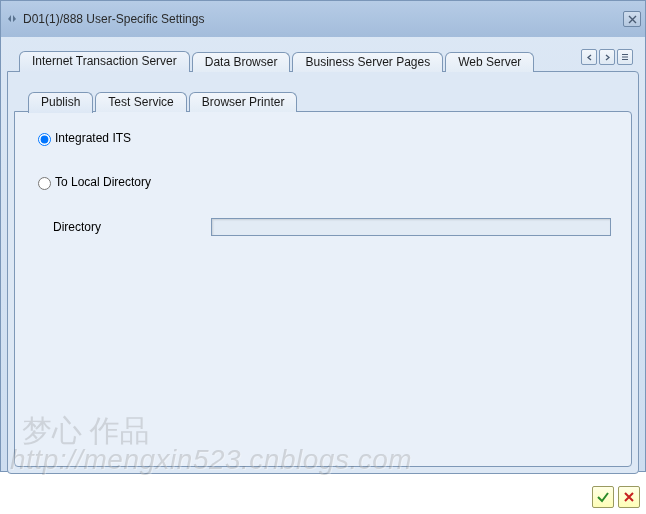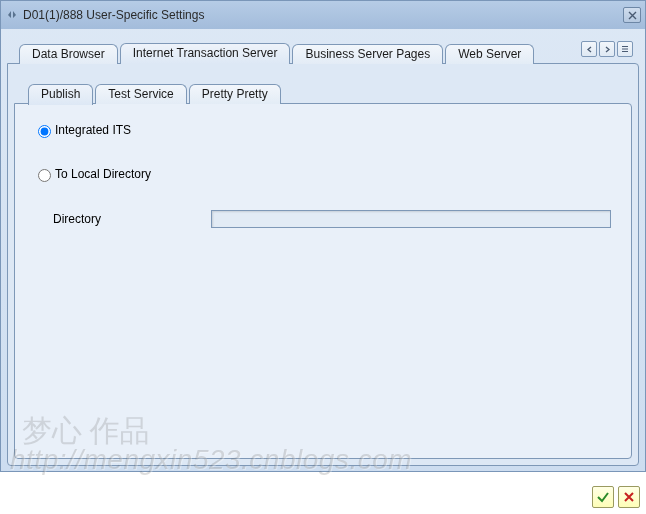--- a/index.html
+++ b/index.html
@@ -13,21 +13,21 @@
     overflow: hidden;
     position: relative;
   }
   .window {
     border: 1px solid #7a96b8;
     background: linear-gradient(#dde8f5, #cdddf0);
     height: 470px;
   }
   .titlebar {
     background: linear-gradient(#b6cce6, #a3bcdb);
-    height: 28px;
+    height: 36px;
     display: flex;
     align-items: center;
     padding: 0 4px;
     font-size: 12px;
     color: #2a2a2a;
   }
   .title-icon {
     width: 14px;
     height: 14px;
     margin-right: 4px;
@@ -192,22 +192,22 @@
     <span class="title-text">D01(1)/888 User-Specific Settings</span>
     <span class="close-btn">
       <svg width="9" height="9" viewBox="0 0 9 9">
           <path d="M1 1 L8 8 M8 1 L1 8" stroke="#4a5b73" stroke-width="1.4"></path>
         </svg>
     </span>
   </div>
 
   <div class="content">
     <div class="tabrow">
+      <div class="tab active">Internet Transaction Server</div>
       <div class="tab">Data Browser</div>
-      <div class="tab active">Internet Transaction Server</div>
       <div class="tab">Business Server Pages</div>
       <div class="tab">Web Server</div>
       <div class="tabnav">
         <div class="tnbtn">
             <svg width="7" height="7" viewBox="0 0 7 7">
               <path d="M5 1 L2 3.5 L5 6" fill="none" stroke="#4a5b73" stroke-width="1.3"></path>
             </svg>
           </div>
         <div class="tnbtn">
             <svg width="7" height="7" viewBox="0 0 7 7">
@@ -221,21 +221,21 @@
               <rect x="1" y="6" width="6" height="1" fill="#4a5b73"></rect>
             </svg>
           </div>
       </div>
     </div>
 
     <div class="panel-outer">
       <div class="subtabrow">
         <div class="tab active">Publish</div>
         <div class="tab">Test Service</div>
-        <div class="tab">Pretty Pretty</div>
+        <div class="tab">Browser Printer</div>
       </div>
 
       <div class="panel-inner">
         <div class="radio-row">
           <input type="radio" name="pub" checked="" style="">
           <label>Integrated ITS</label>
         </div>
         <div class="radio-row tight">
           <input type="radio" name="pub" style="">
           <label>To Local Directory</label>

